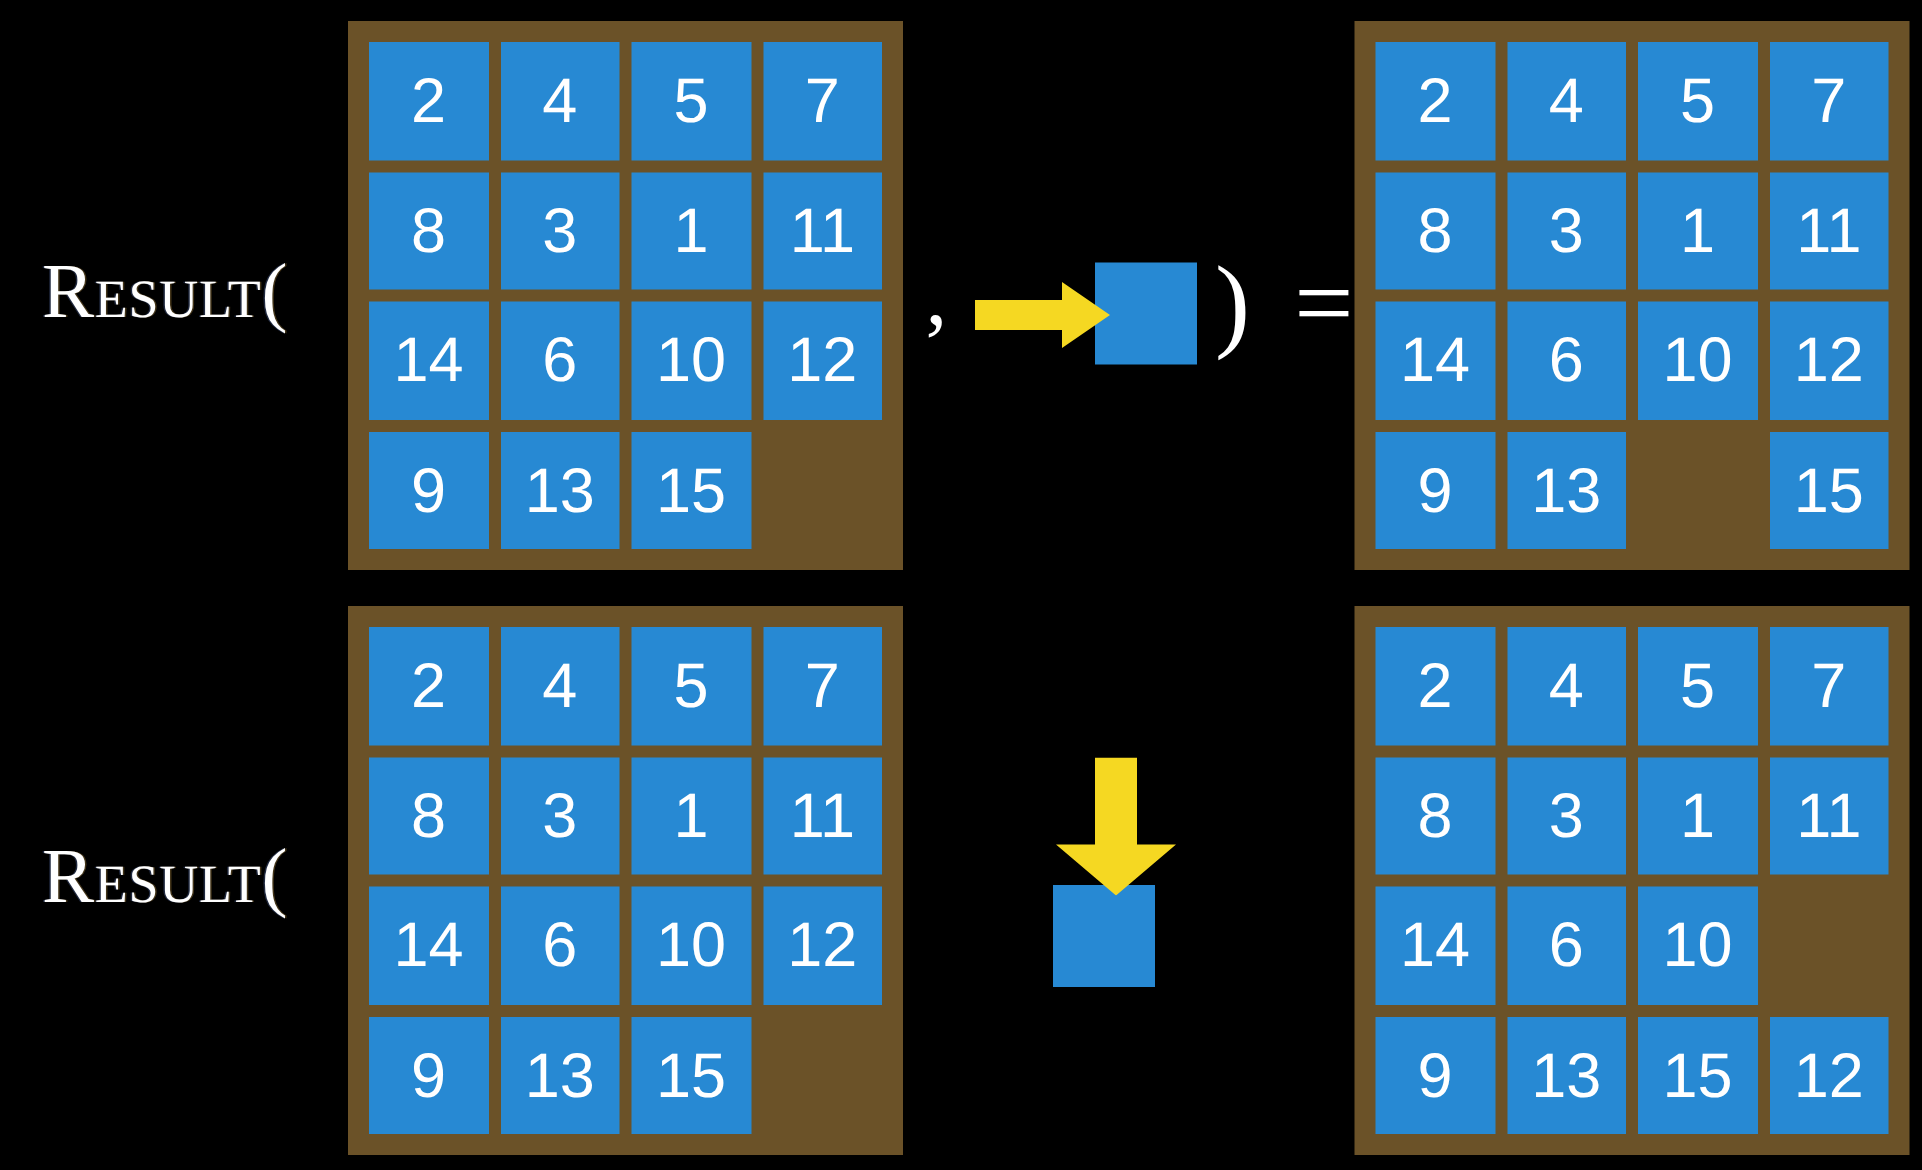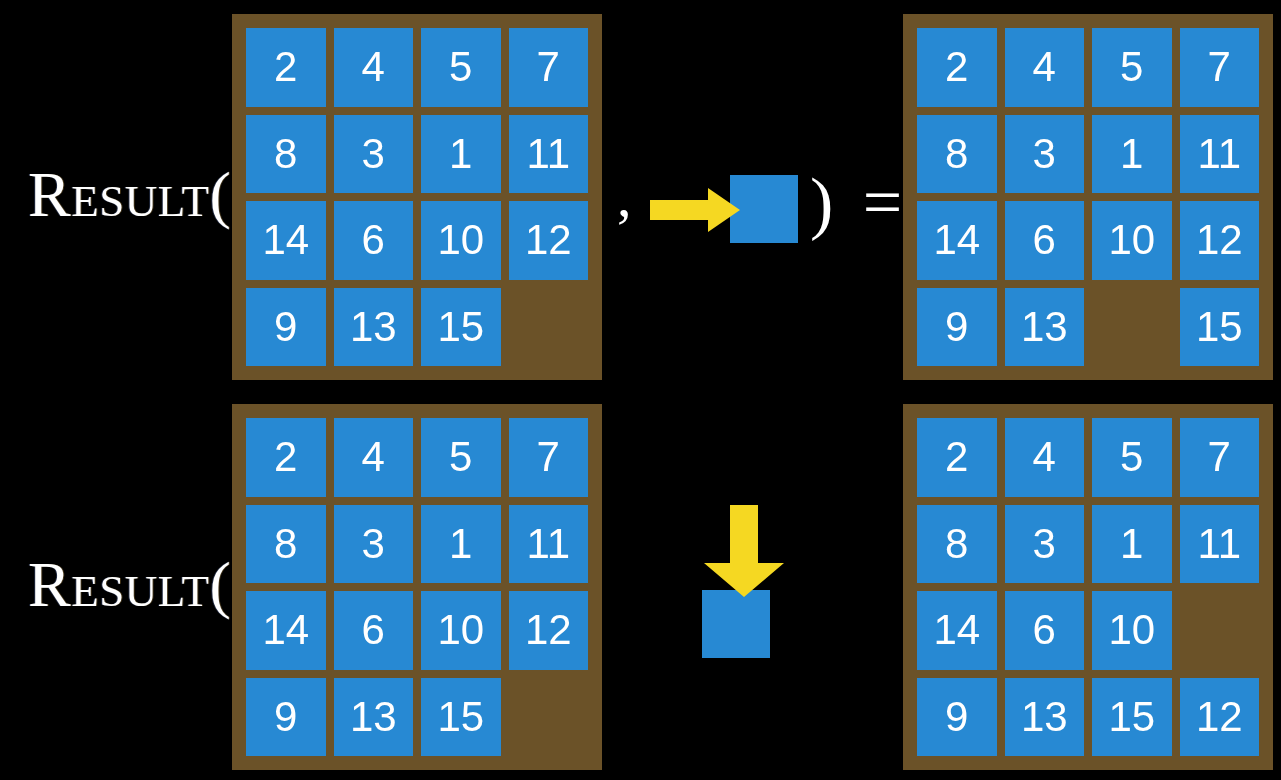--- a/index.html
+++ b/index.html
@@ -32,21 +32,21 @@
 
   
   .result-label {
     position: absolute;
     left: 28px;
     top: 50%;
     transform: translateY(-50%);
     color: #ffffff;
     font-family: "Liberation Serif", serif;
     font-variant: small-caps;
-    font-size: 64px;
+    font-size: 52px;
     line-height: 1;
     letter-spacing: 0.5px;
     white-space: nowrap;
     text-shadow: 1px 0 0 rgba(120,95,45,0.55), -1px 0 0 rgba(70,90,140,0.45);
   }
 
   
   .comma {
     position: absolute;
     color: #ffffff;

